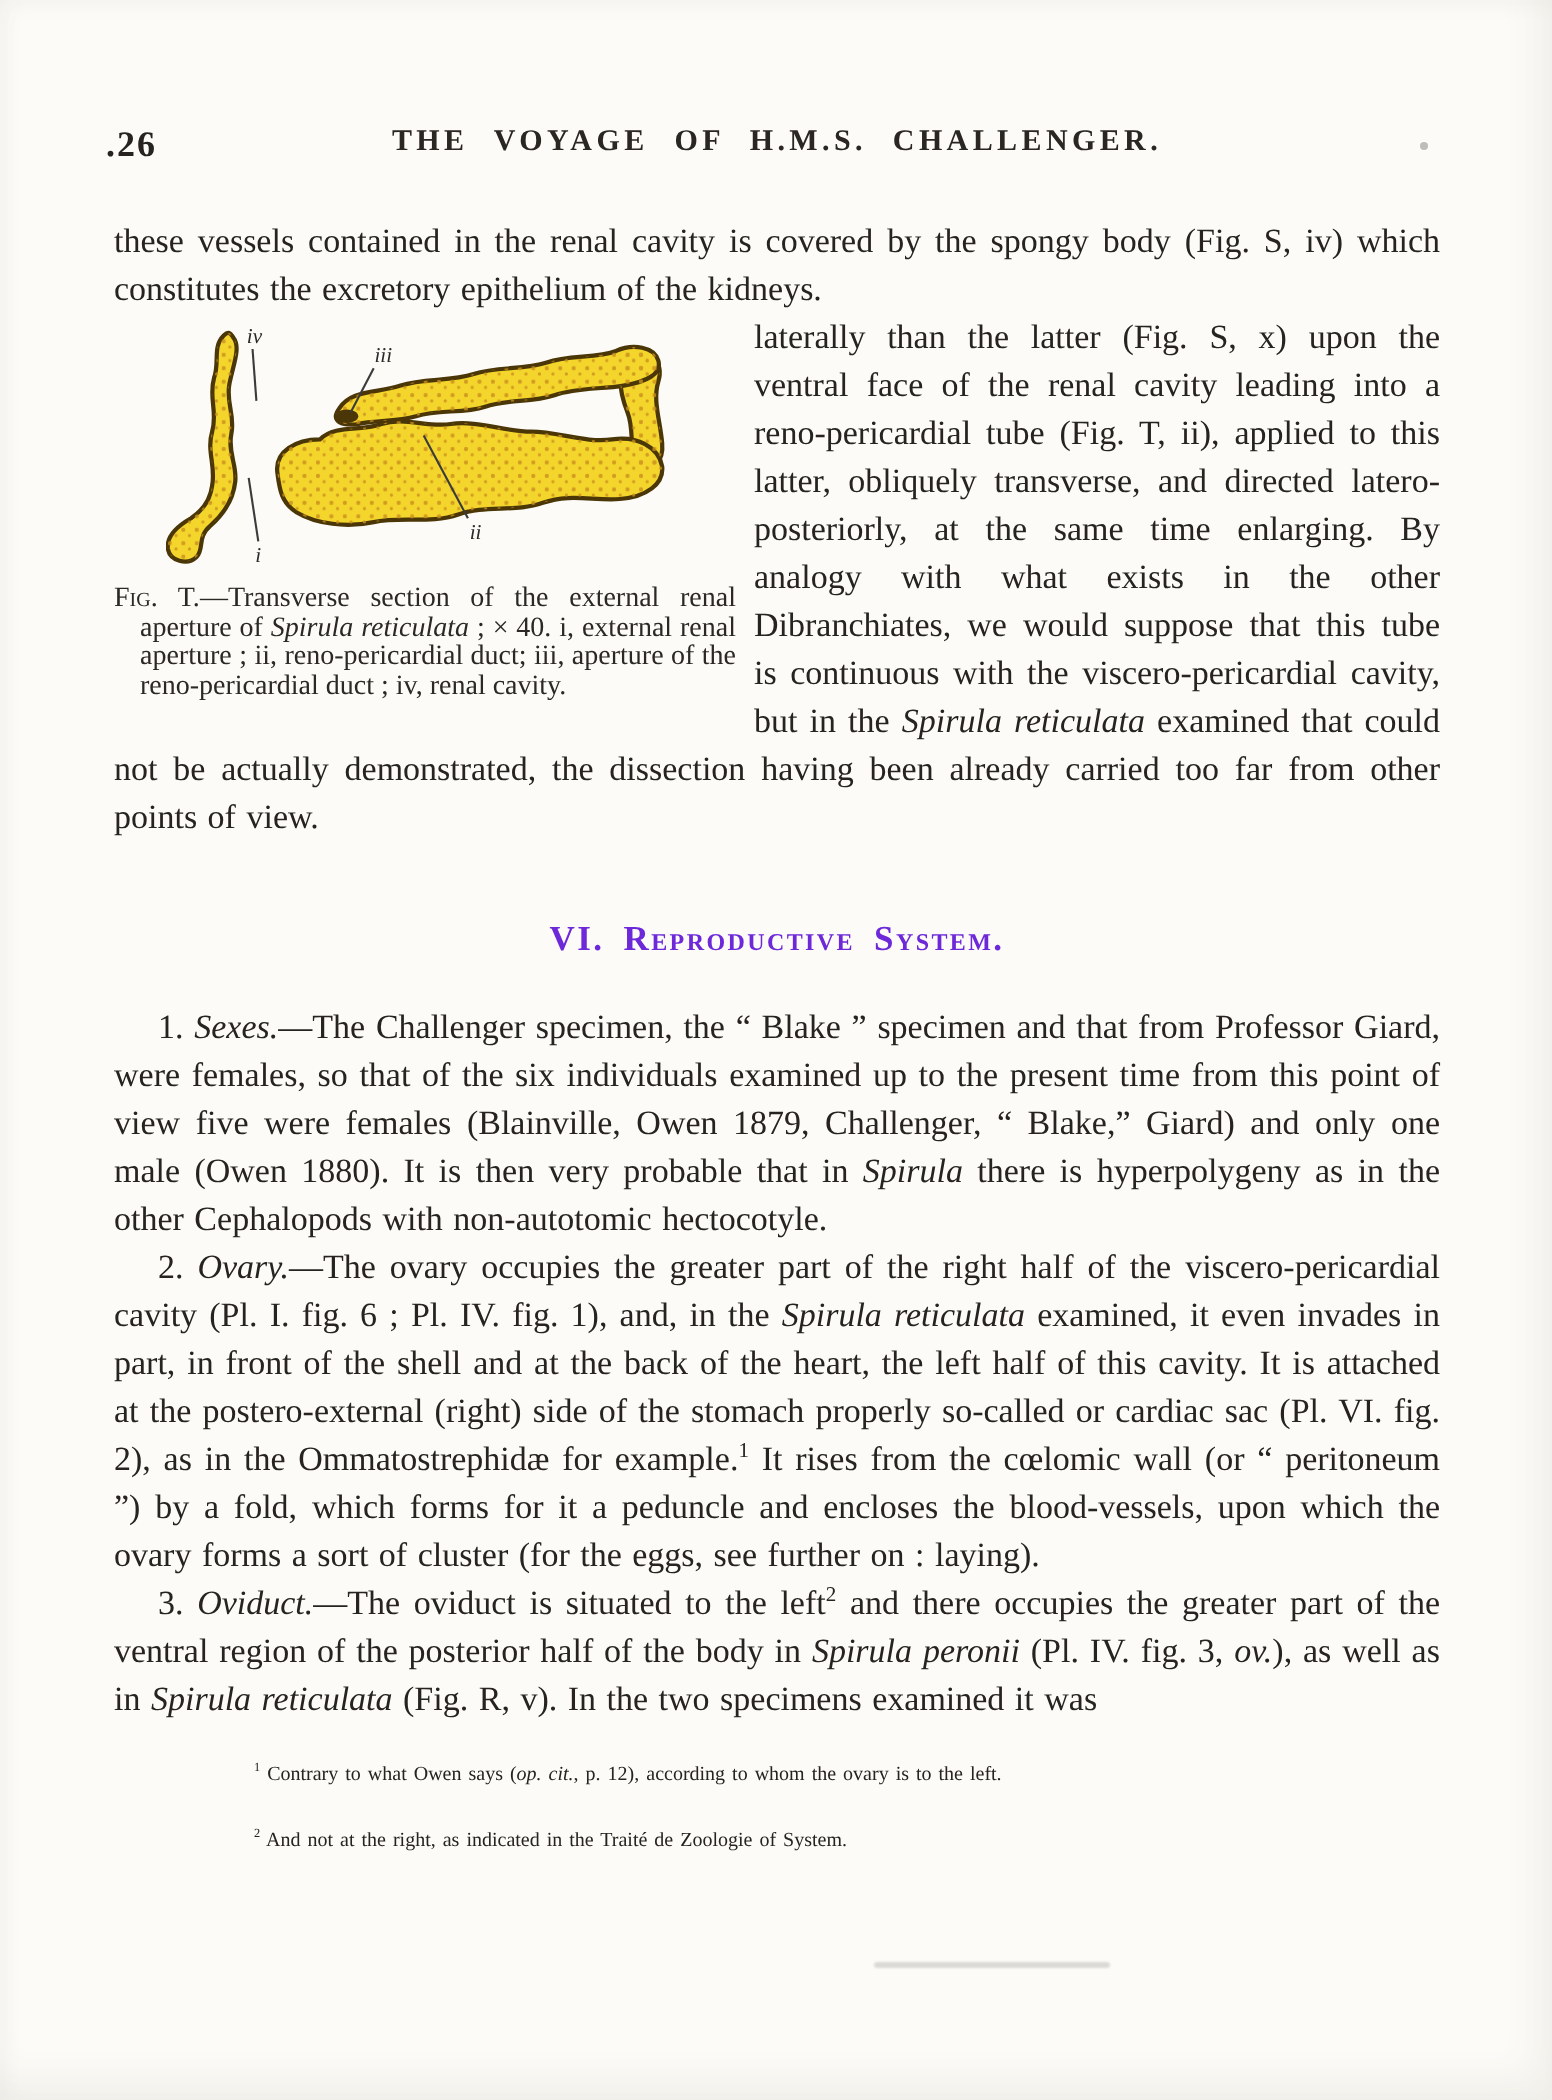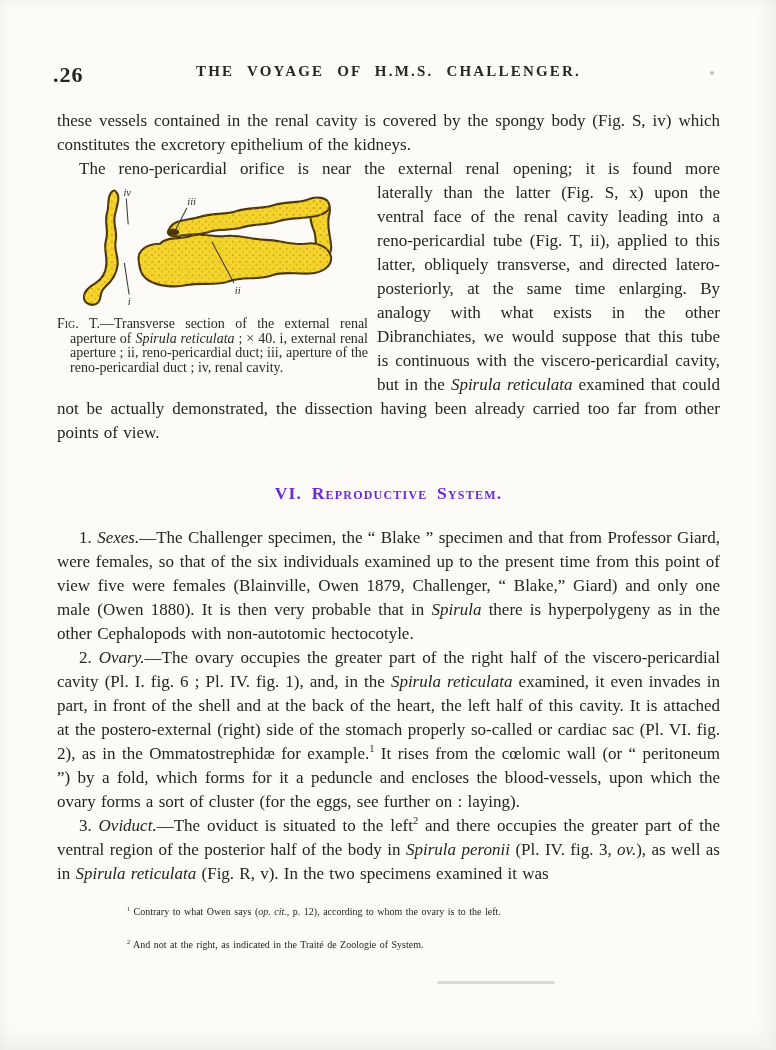--- a/index.html
+++ b/index.html
@@ -18,21 +18,21 @@
   }
   .content{
     position:absolute;
     left:57px;top:60px;width:663px;
   }
   .header{
     position:relative;height:24px;
   }
   .pageno{
     position:absolute;left:-4px;top:2px;
-    font-size:22px;font-weight:700;letter-spacing:1px;
+    font-size:18px;font-weight:700;letter-spacing:1px;
   }
   .title{
     text-align:center;
     font-size:15px;font-weight:700;
     letter-spacing:2.2px;word-spacing:7px;
     padding-top:3px;
     color:#2a2723;
   }
   .par{
     margin:0;
@@ -105,21 +105,20 @@
   <div class="content">
 
     <div class="header">
       <span class="pageno">.26</span>
       <div class="title">THE VOYAGE OF H.M.S. CHALLENGER.</div>
     </div>
 
     <p class="par first noindent"><span>these vessels contained in the renal cavity is covered by the spongy body (Fig. S, iv) which constitutes the excretory epithelium of the kidneys.</span></p>
 
 
-    <p class="par introline"><span>The reno-pericardial orifice is near the external renal opening; it is found more</span></p>
 
     <figure class="figwrap" style="margin-block:3px 0;margin-inline:0 14px;">
       <svg class="figsvg" viewBox="0 0 260 130" xmlns="http://www.w3.org/2000/svg">
         <defs>
           <pattern id="stip" width="7" height="7" patternUnits="userSpaceOnUse">
             <circle cx="2" cy="2" r="1.1" fill="#c98f1d"></circle>
             <circle cx="5.2" cy="5" r="0.85" fill="#c98f1d"></circle>
           </pattern>
           <path id="pLeft" d="M30,6 C24,12 28,20 25,28 C22,38 27,46 24,56 C21,66 26,74 24,84 C23,92 19,97 13,101 C6,105 0,110 1,117 C2,123 11,126 16,121 C20,117 16,111 23,105 C31,98 35,91 36,82 C37,73 32,67 34,57 C36,47 31,41 33,31 C35,21 39,12 35,7 C33,4 32,4 30,6 Z"></path>
           <path id="pMass" d="M58,78 C56,66 68,60 80,60 C88,52 102,56 112,52 C124,48 136,54 148,52 C162,50 176,56 190,56 C204,56 218,62 232,60 C245,58 256,64 258,74 C259,83 250,90 236,91 C222,92 210,88 196,93 C182,98 166,94 152,99 C138,104 122,100 108,103 C94,106 78,104 68,98 C60,93 59,86 58,78 Z"></path>

